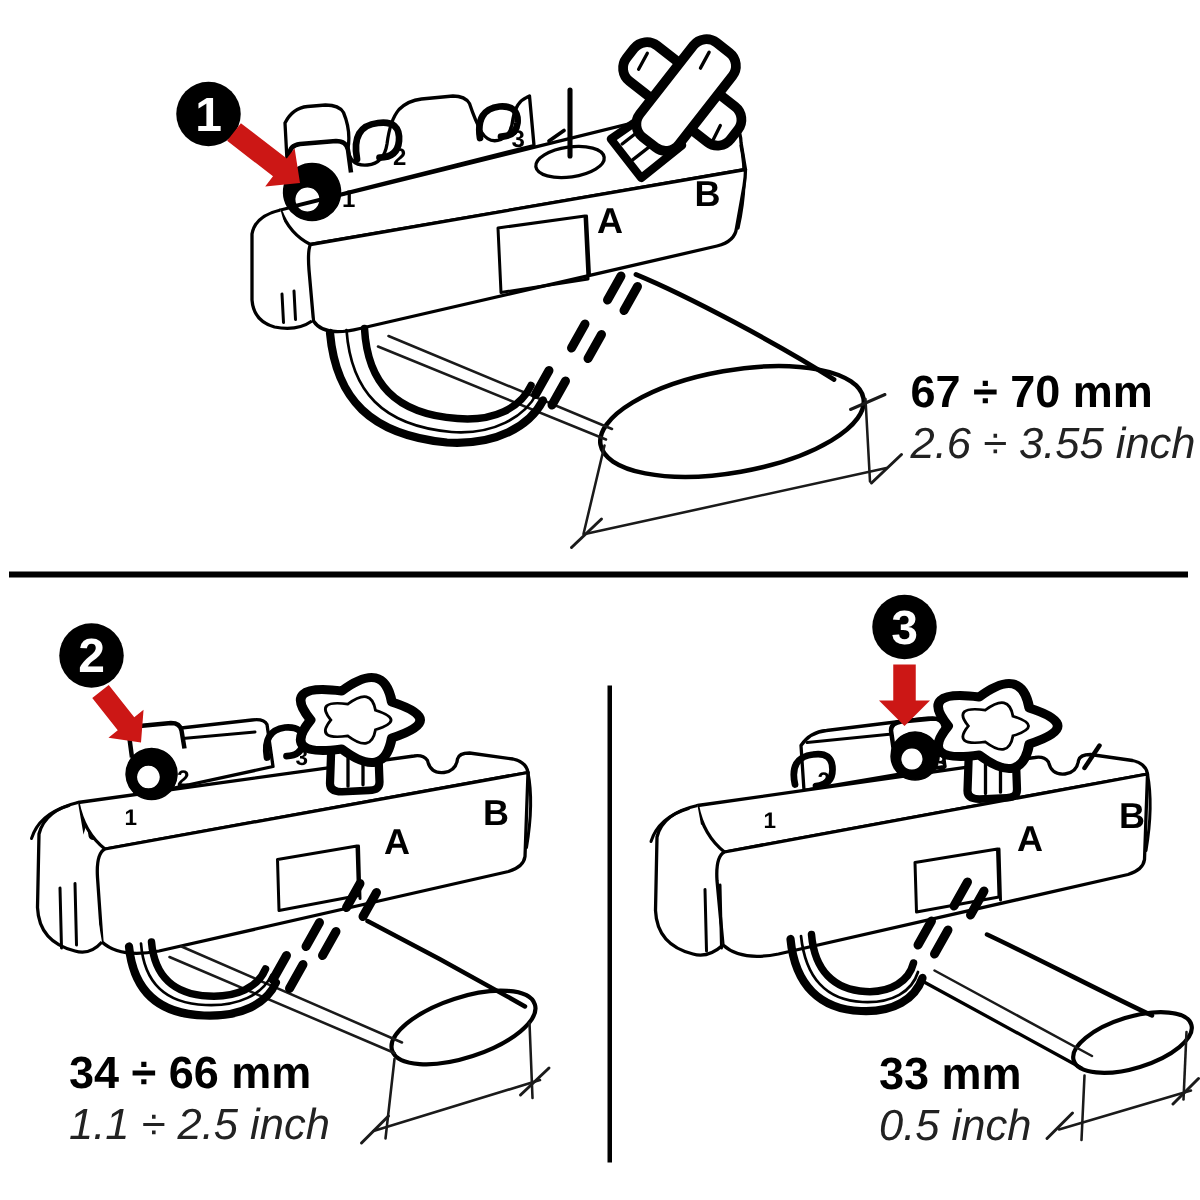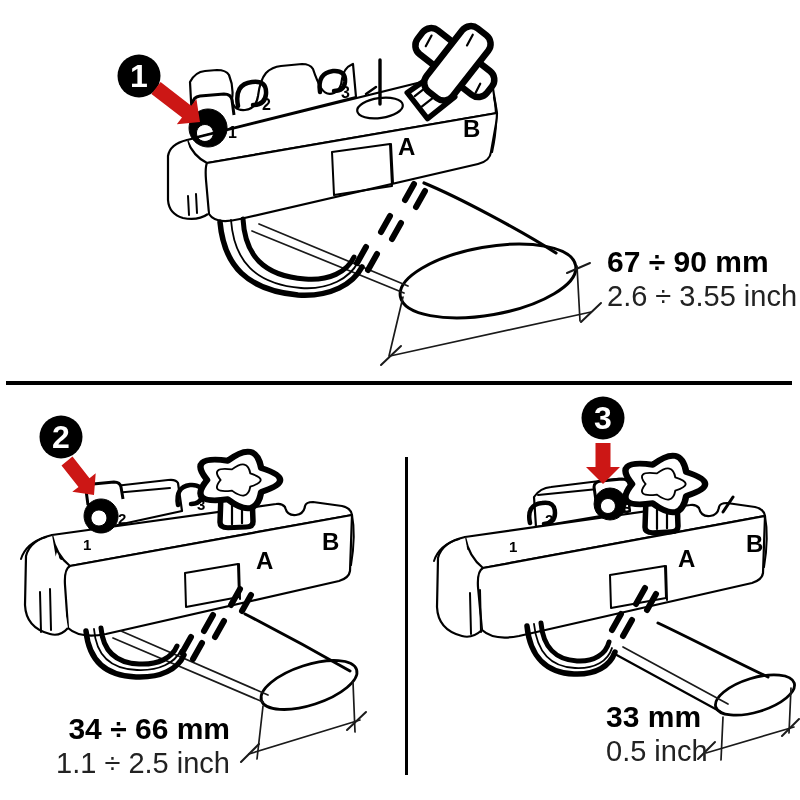--- a/index.html
+++ b/index.html
@@ -33,22 +33,22 @@
   .knobdetail{fill:none;stroke:var(--ink);stroke-width:2.2;stroke-linecap:round;}
   .ring{fill:var(--ink);fill-rule:evenodd;stroke:var(--ink);stroke-width:1;}
   .badge{fill:var(--ink);}
   .badge-num{fill:#fff;font-weight:bold;font-size:32px;text-anchor:middle;}
   .poslbl{fill:var(--ink);font-weight:bold;font-size:16px;}
   .zonelbl{fill:var(--ink);font-weight:bold;font-size:24px;}
   .arrow{fill:var(--arrow);}
 
   .measure{position:absolute;color:#000;line-height:35px;}
   .measure .mm{font-weight:bold;font-size:30px;white-space:nowrap;}
-  .measure .inch{font-weight:normal;font-size:29px;color:#222;white-space:nowrap;}
-  .measure.center{text-align:right;margin-top:13px;}
+  .measure .inch{font-weight:normal;font-size:29px;color:#222;white-space:nowrap;font-style:italic;}
+  .measure.center{text-align:left;}
 </style>
 </head>
 <body>
 
 <div class="stage">
 
   <div class="panel" style="left:0;top:0;width:800px;height:383px;">
     <svg viewBox="0 0 800 383" width="800" height="383">
 
       <g>
@@ -119,21 +119,21 @@
       <polygon class="arrow" points="151.4,93.9 160.6,82.1 191.2,105.7 196.4,98.9 200,122 176.8,124.3 182,117.5"></polygon>
 
       <text class="poslbl" x="228" y="138">1</text>
       <text class="poslbl" x="262" y="110">2</text>
       <text class="poslbl" x="341" y="98">3</text>
       <text class="zonelbl" x="398" y="155">A</text>
       <text class="zonelbl" x="463" y="137">B</text>
     </svg>
 
     <div class="measure" style="left:607px;top:244px;">
-      <div class="mm">67 ÷ 90 mm</div>
+      <div class="mm">67 ÷ 70 mm</div>
       <div class="inch">2.6 ÷ 3.55 inch</div>
     </div>
   </div>
 
   <div class="divider-h"></div>
   <div class="divider-v"></div>
 
   <div class="panel" style="left:0;top:385px;width:406px;height:415px;">
     <svg viewBox="0 0 406 415" width="406" height="415">
 
@@ -281,19 +281,19 @@
       </g>
       <polygon class="arrow" points="185.5,58 200.5,58 200.5,82 210,82 193,99 176,82 185.5,82"></polygon>
 
       <text class="poslbl" style="font-size:15px" x="99" y="167">1</text>
       <text class="poslbl" style="font-size:15px" x="135" y="140">2</text>
       <text class="poslbl" style="font-size:15px" x="213" y="128">3</text>
       <text class="zonelbl" x="268" y="182">A</text>
       <text class="zonelbl" x="336" y="167">B</text>
     </svg>
 
-    <div class="measure" style="left:176px;top:314px;margin-left:20px;">
+    <div class="measure" style="left:176px;top:314px;">
       <div class="mm">33 mm</div>
       <div class="inch">0.5 inch</div>
     </div>
   </div>
 
 </div>
 
 </body></html>

